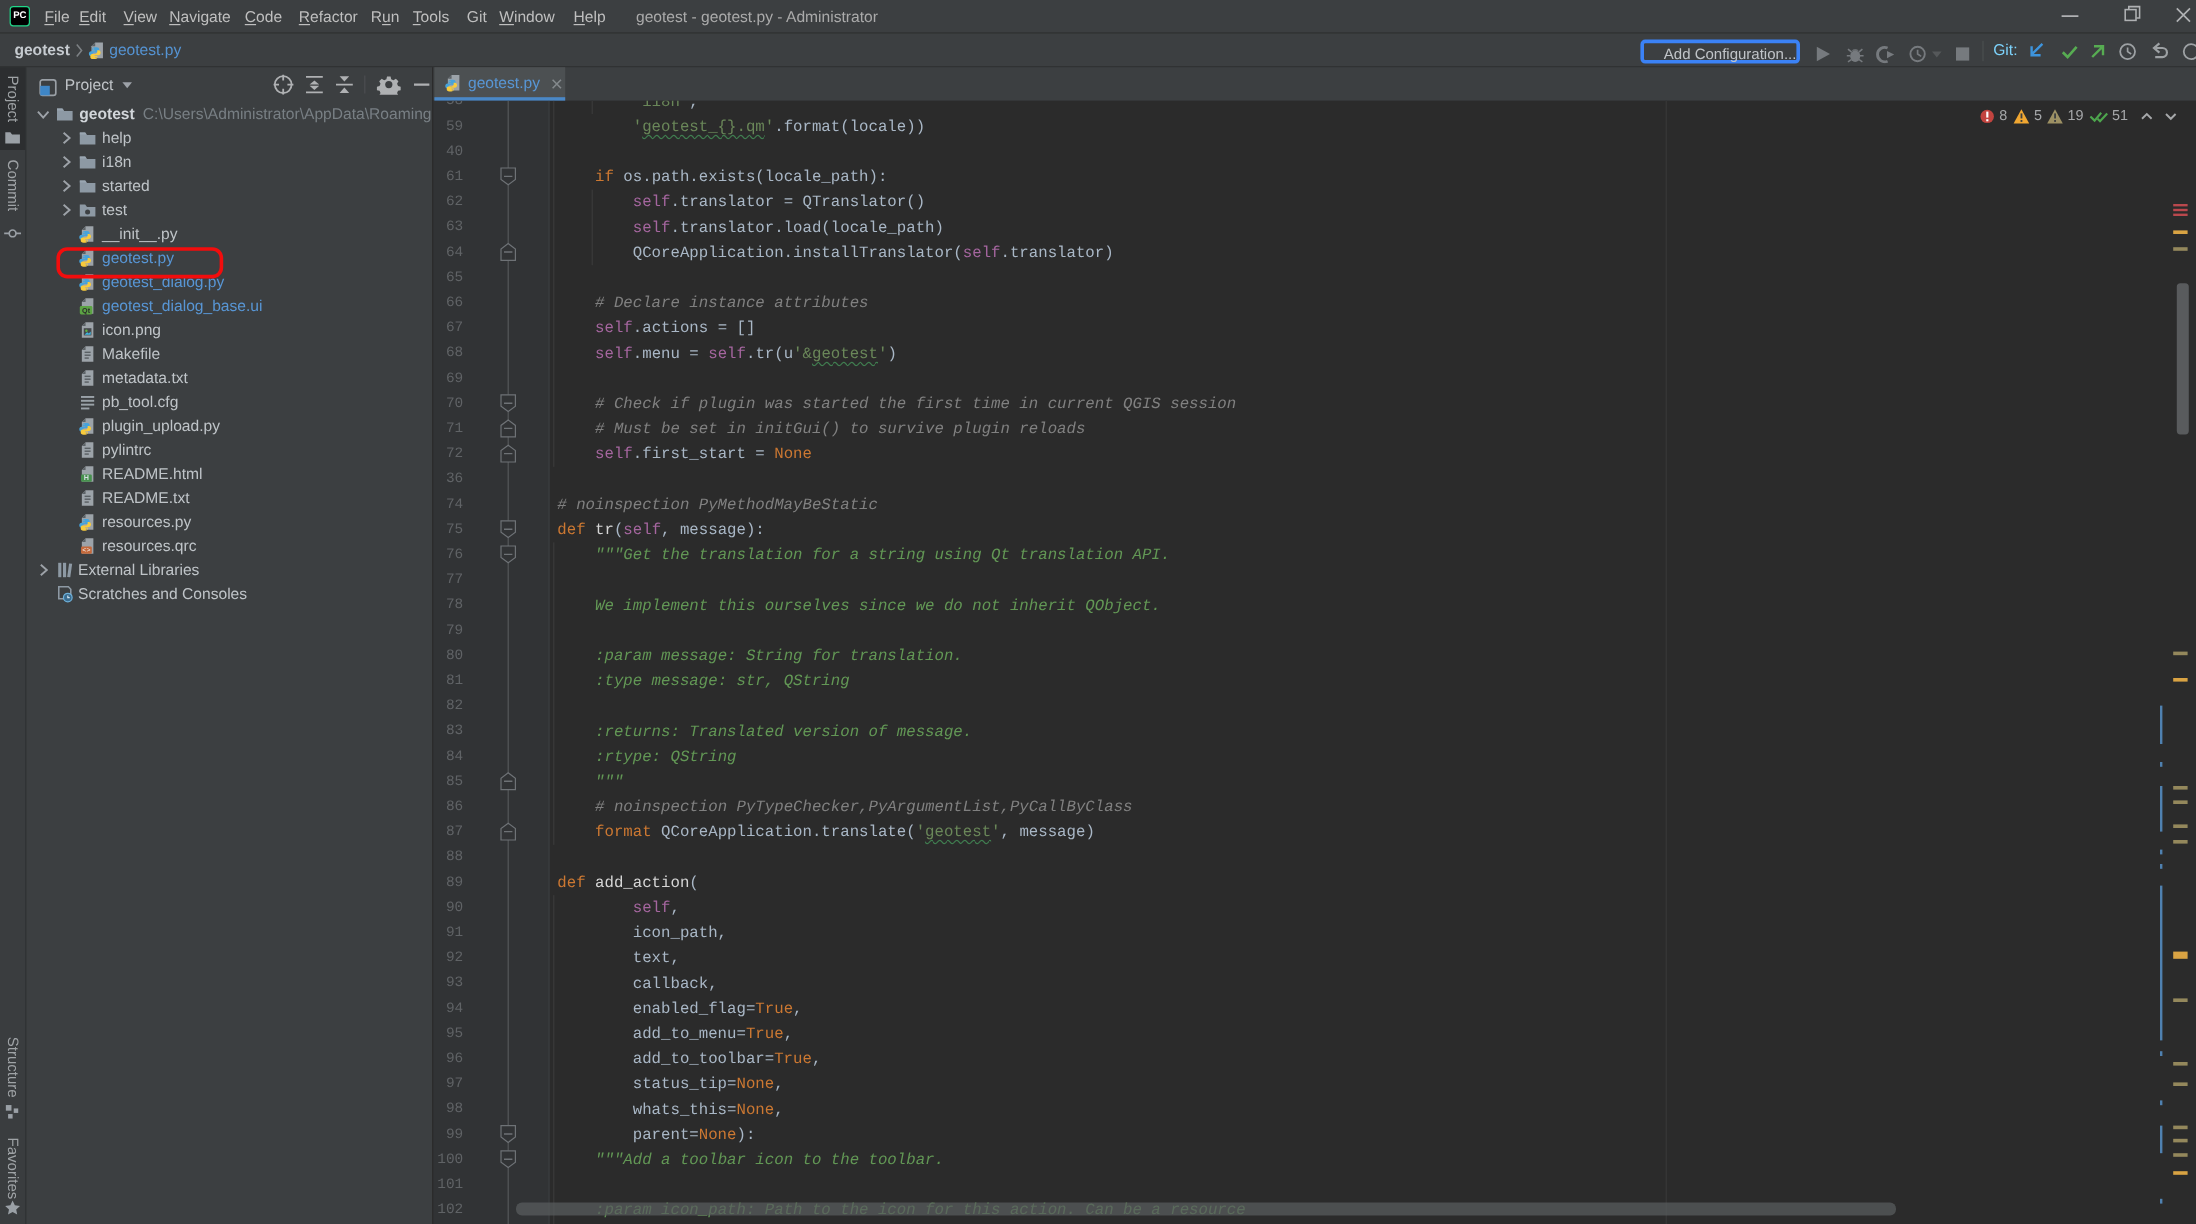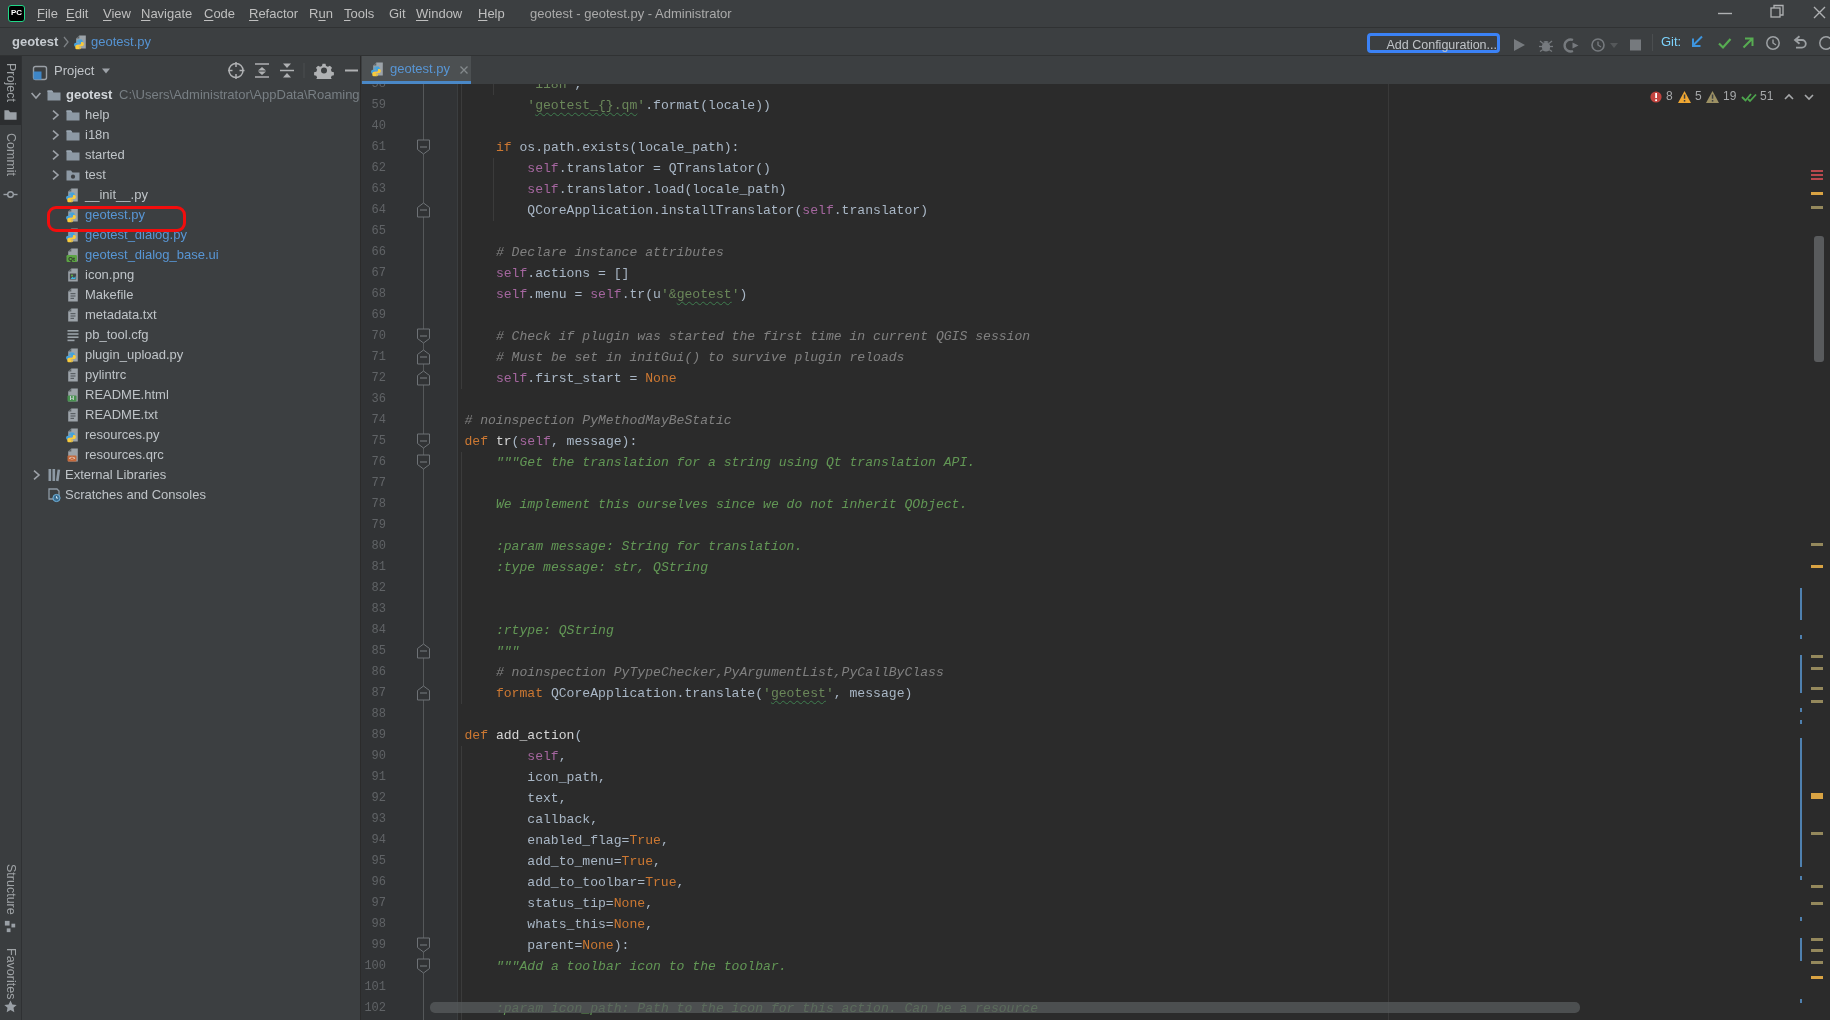--- a/index.html
+++ b/index.html
@@ -537,20 +537,21 @@
 <div class="cl" style="top:199.5px">        <span class="p">self</span>.menu = <span class="p">self</span>.tr(u<span class="s">'&amp;<span class="w">geotest</span>'</span>)</div>
 <div class="cl" style="top:241.5px">        <span class="c"># Check if plugin was started the first time in current QGIS session</span></div>
 <div class="cl" style="top:262.5px">        <span class="c"># Must be set in initGui() to survive plugin reloads</span></div>
 <div class="cl" style="top:283.5px">        <span class="p">self</span>.first_start = <span class="k">None</span></div>
 <div class="cl" style="top:325.5px">    <span class="c"># noinspection PyMethodMayBeStatic</span></div>
 <div class="cl" style="top:346.5px">    <span class="k">def</span> <span class="f">tr</span>(<span class="p">self</span>, message):</div>
 <div class="cl" style="top:367.5px">        <span class="d">"""Get the translation for a string using Qt translation API.</span></div>
 <div class="cl" style="top:409.5px">        <span class="d">We implement this ourselves since we do not inherit QObject.</span></div>
 <div class="cl" style="top:451.5px">        <span class="d">:param message: String for translation.</span></div>
 <div class="cl" style="top:472.5px">        <span class="d">:type message: str, QString</span></div>
+<div class="cl" style="top:514.5px">        <span class="d">:returns: Translated version of message.</span></div>
 <div class="cl" style="top:535.5px">        <span class="d">:rtype: QString</span></div>
 <div class="cl" style="top:556.5px">        <span class="d">"""</span></div>
 <div class="cl" style="top:577.5px">        <span class="c"># noinspection PyTypeChecker,PyArgumentList,PyCallByClass</span></div>
 <div class="cl" style="top:598.5px">        <span class="k">format</span> QCoreApplication.translate(<span class="s">'<span class="w">geotest</span>'</span>, message)</div>
 <div class="cl" style="top:640.5px">    <span class="k">def</span> <span class="f">add_action</span>(</div>
 <div class="cl" style="top:661.5px">            <span class="p">self</span>,</div>
 <div class="cl" style="top:682.5px">            icon_path,</div>
 <div class="cl" style="top:703.5px">            text,</div>
 <div class="cl" style="top:724.5px">            callback,</div>
 <div class="cl" style="top:745.5px">            enabled_flag=<span class="k">True</span>,</div>

